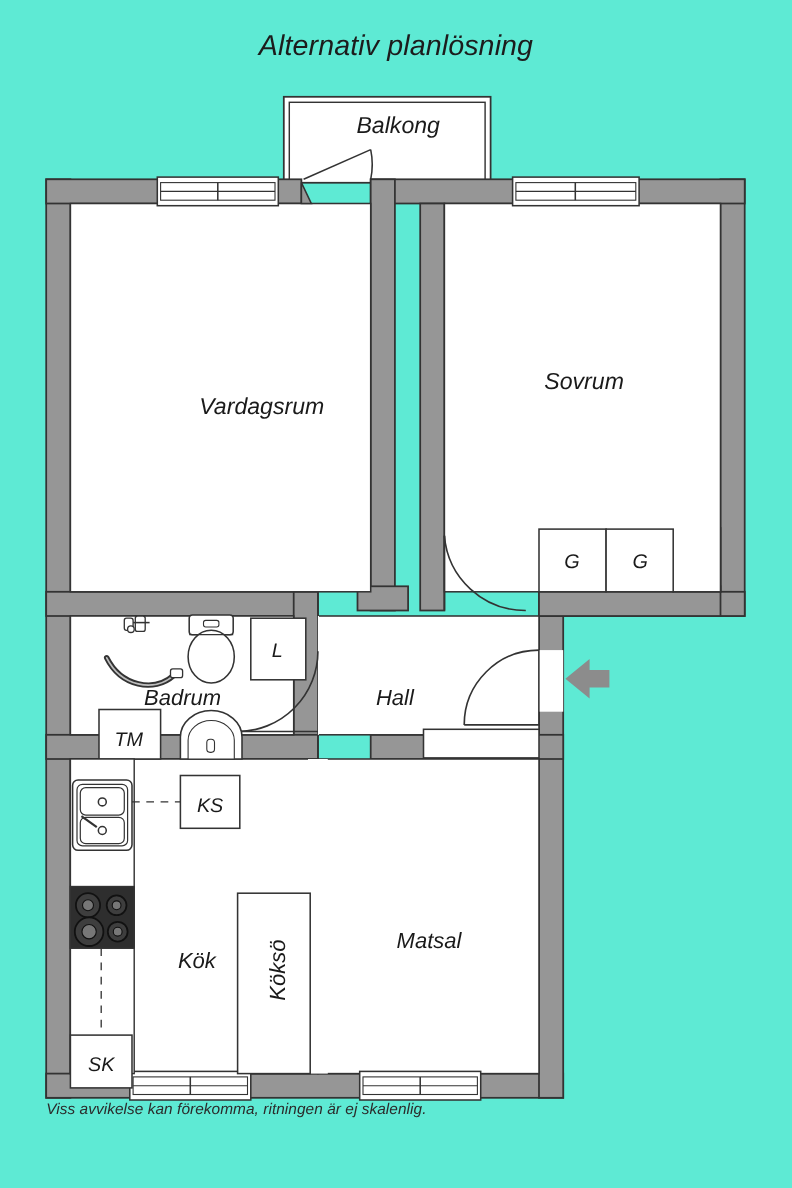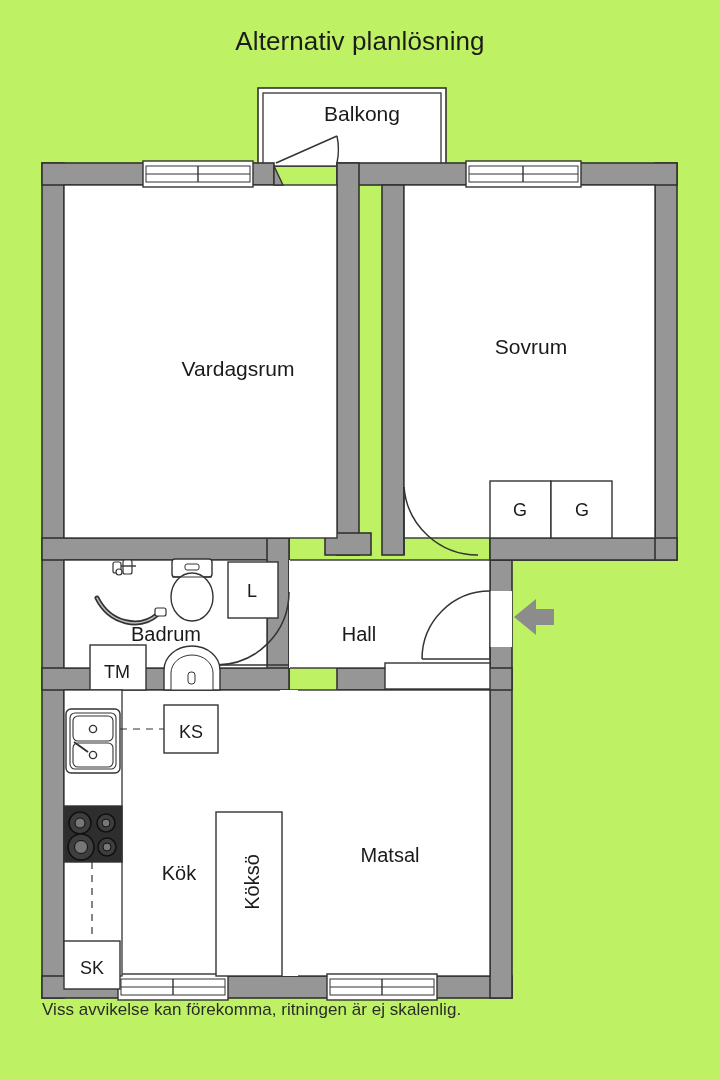--- a/index.html
+++ b/index.html
@@ -12,38 +12,39 @@
     height: 1080px;
     font-family: "Liberation Sans", sans-serif;
     color: #1a1a1a;
     overflow: hidden;
     position: relative;
   }
   #page {
     position: relative;
     width: 720px;
     height: 1080px;
-    background: #bef264;
+    background: #5eead4;
+    font-style: italic;
   }
   #plan-title {
     position: absolute;
     left: 0;
     top: 26px;
     width: 720px;
     text-align: center;
     font-size: 26px;
     font-weight: 400;
     letter-spacing: 0.1px;
     color: #1c1c1c;
   }
   #plan-footnote {
     position: absolute;
     left: 42px;
     top: 1000px;
-    font-size: 17px;
+    font-size: 14px;
     color: #2b2b2b;
     letter-spacing: 0.05px;
   }
   #floorplan-svg {
     position: absolute;
     left: 0;
     top: 0;
   }
   .room-label {
     font-family: "Liberation Sans", sans-serif;

